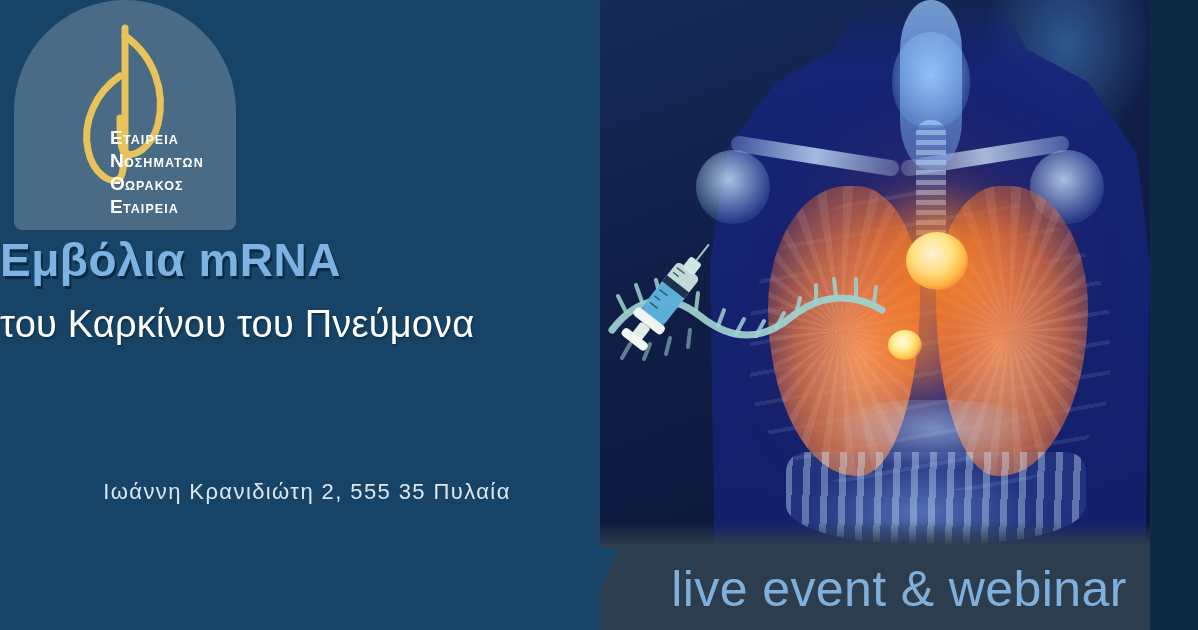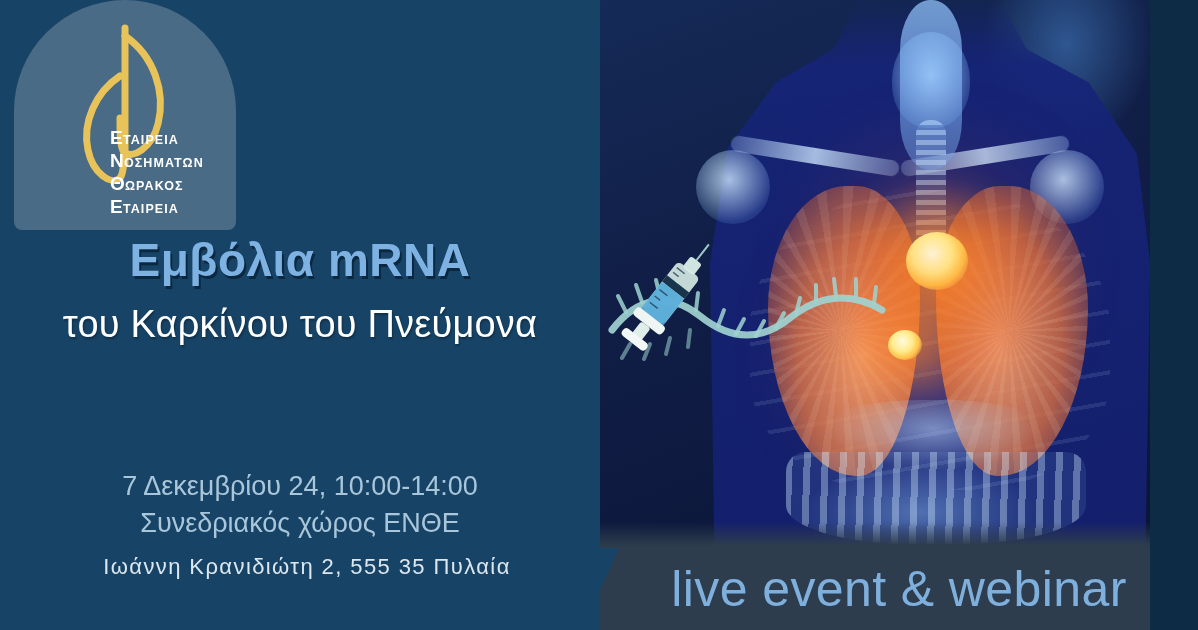--- a/index.html
+++ b/index.html
@@ -162,21 +162,21 @@
     line-height:1.0;
     color:#ffffff;
   }
   .logo-line{ white-space:nowrap; margin-bottom:4px; }
   .logo-line .cap{ font-size:19px; font-weight:bold; letter-spacing:.2px; }
   .logo-line .rest{ font-size:12.5px; font-weight:bold; letter-spacing:1.1px; }
 
   
   .headline{
     position:absolute; left:0; top:236px; width:600px;
-    text-align:center;
+    text-align:left;
   }
   .title-main{
     font-size:46px; font-weight:bold;
     color:#7db2e3;
     letter-spacing:.5px;
     text-shadow:2px 3px 0 rgba(10,35,58,.85);
     line-height:1.08;
   }
   .subtitle{
     margin-top:14px;
@@ -314,24 +314,20 @@
   </div>
 
   <div class="headline">
     <div class="title-main">Εμβόλια mRNA</div>
     <div class="subtitle">
       <span class="sl">του Καρκίνου του Πνεύμονα</span>
     </div>
   </div>
 
   <div class="info">
-    <div class="info-main">
-      <span class="il">7 Δεκεμβρίου 24, 10:00-14:00</span>
-      <span class="il">Συνεδριακός χώρος ΕΝΘΕ</span>
-    </div>
     <div class="info-addr">
       <span class="al spaced">Ιωάννη Κρανιδιώτη 2, 555 35 Πυλαία</span>
     </div>
   </div>
 
   <div class="live-caption">live event &amp; webinar</div>
 
 </div>
 
 </body></html>

